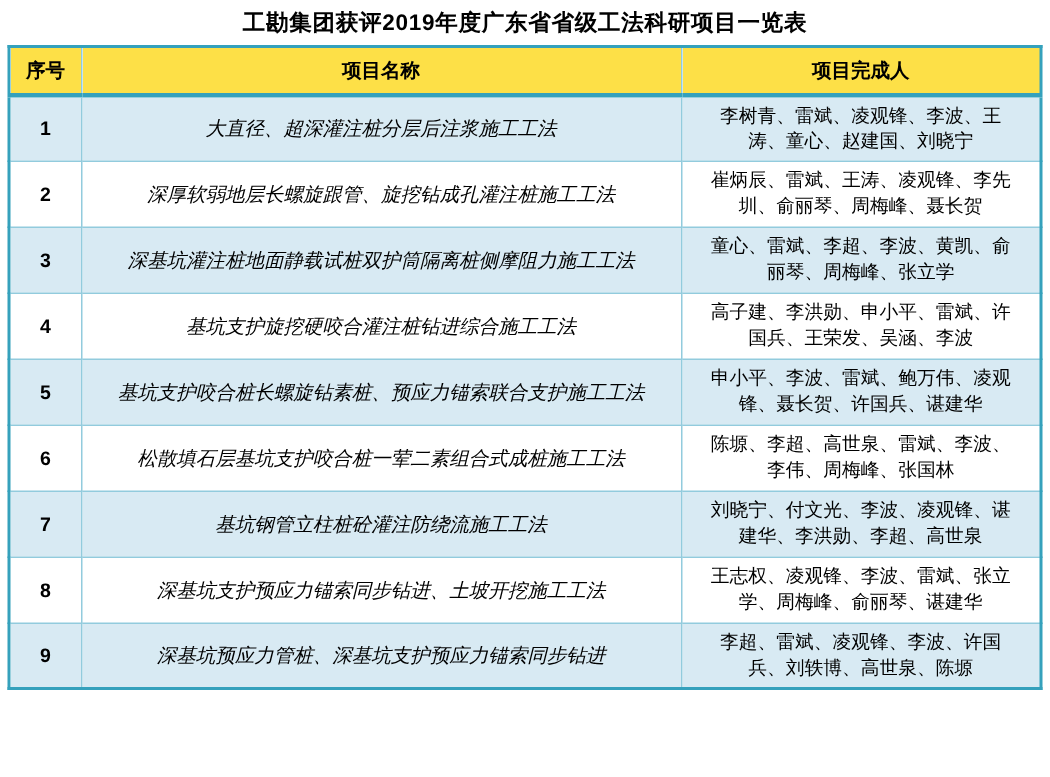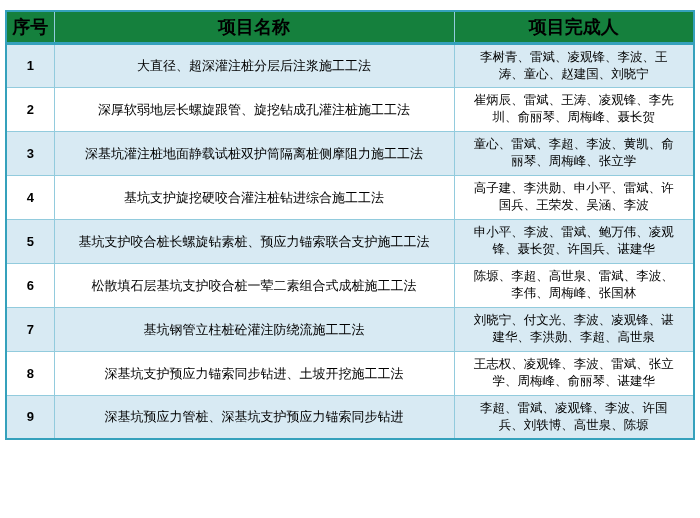--- a/index.html
+++ b/index.html
@@ -30,37 +30,38 @@
   col.c-project{width:400px;}
   col.c-completers{width:240px;}
   th,td{
     border:1px solid #92cbdd;
     text-align:center;
     vertical-align:middle;
     box-sizing:border-box;
     overflow:hidden;
   }
   thead th{
-    background:#15803d;
+    background:#fde047;
     font-weight:bold;
-    font-size:18px;
+    font-size:13px;
     height:32px;
     border-bottom:3px solid #35a1bc;
   }
   tbody td{height:44px;}
   tbody tr.alt td{background:#d8eaf3;}
   tbody tr.plain td{background:#ffffff;}
   td.no-cell{font-weight:bold;font-size:13px;}
-  td.project-cell{font-size:13px;padding:2px 4px;line-height:17px;}
+  td.project-cell{font-size:13px;padding:2px 4px;line-height:17px;font-style:italic;}
   td.completers-cell{font-size:12.5px;padding:2px 18px;line-height:17px;}
 </style>
 </head>
 <body>
 
 <div class="page">
+  <div class="doc-title">工勘集团获评2019年度广东省省级工法科研项目一览表</div>
 
   <table class="projects">
     <colgroup>
       <col class="c-no">
       <col class="c-project">
       <col class="c-completers">
     </colgroup>
     <thead>
       <tr>
         <th>序号</th>

